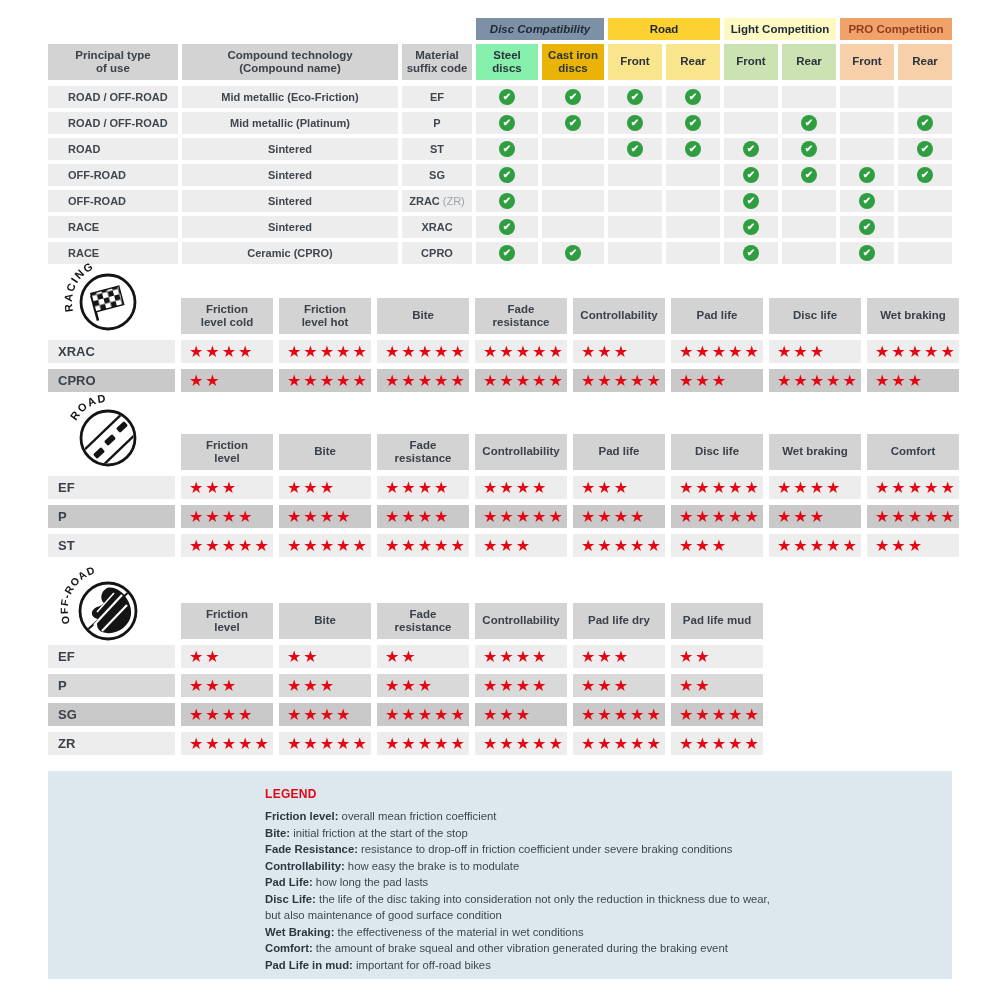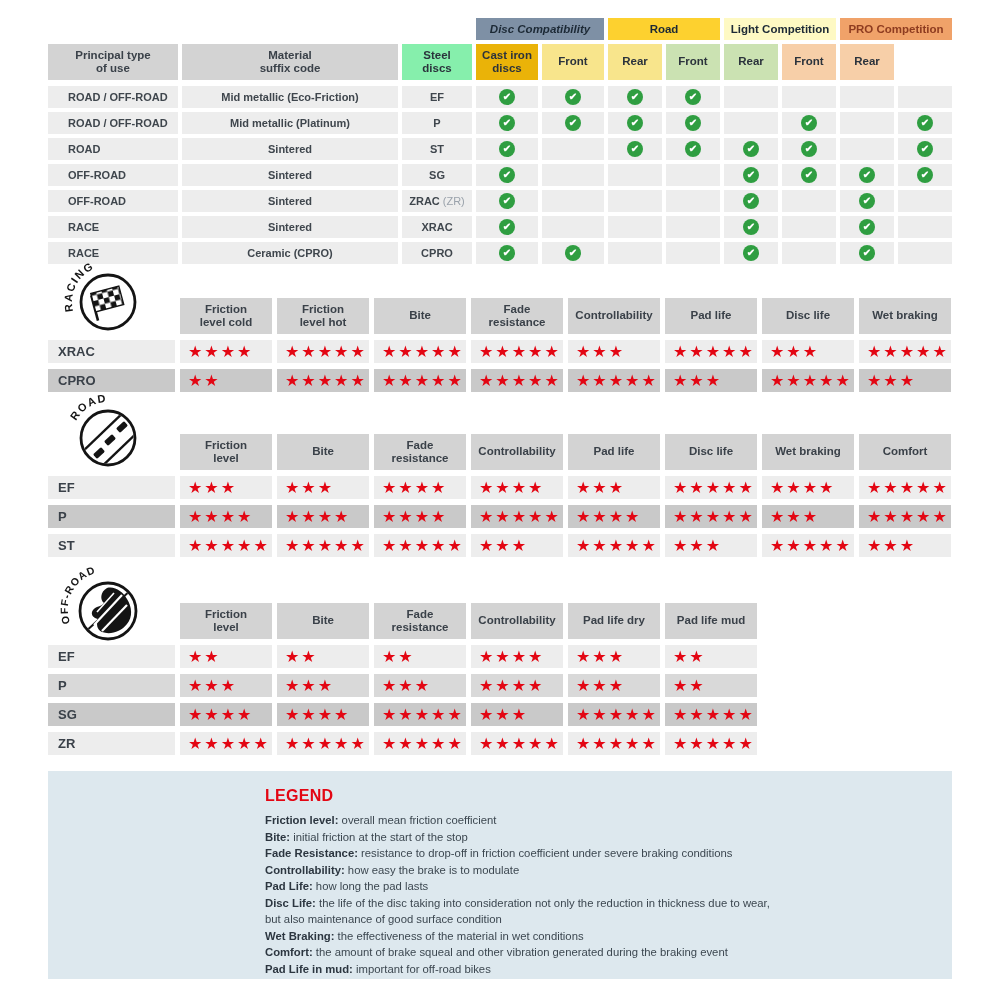--- a/index.html
+++ b/index.html
@@ -19,54 +19,56 @@
   .dcell{height:22px;display:flex;align-items:center;justify-content:center;background:#ededed;font-weight:bold;font-size:11px;color:#3f464d;}
   .use-cell{justify-content:flex-start;padding-left:20px;}
   .code-note{color:#9aa2ab;font-weight:normal;margin-left:3px;}
   .check{width:16px;height:16px;border-radius:50%;background:#2f9e41;color:#ffffff;font-size:10px;font-weight:bold;display:flex;align-items:center;justify-content:center;line-height:1;}
 
   
   .section{position:relative;}
   .section-racing{margin-top:34px;}
   .section-road{margin-top:42px;}
   .section-offroad{margin-top:46px;}
-  .rgrid{display:grid;column-gap:5px;row-gap:6px;grid-template-rows:36px;grid-auto-rows:23px;}
+  .rgrid{display:grid;column-gap:5px;row-gap:6px;grid-template-rows:36px;grid-auto-rows:23px;gap:6px;}
   .rate-h{background:#d3d3d3;color:#3a4149;}
   .icon-space{background:transparent;}
   .rlabel{display:flex;align-items:center;padding-left:10px;font-weight:bold;font-size:13px;color:#3a4149;}
   .stars{display:flex;align-items:center;padding-left:8px;color:#e30613;font-size:16px;letter-spacing:2px;line-height:1;overflow:hidden;}
   .light{background:#ededed;}
   .medium{background:#d9d9d9;}
   .dark{background:#c9c9c9;}
 
   .icon{position:absolute;left:2px;top:-44px;width:104px;height:88px;}
   .icon-offroad{top:-41px;}
 
   
   .legend{margin-top:16px;background:#dde8ee;box-sizing:border-box;width:904px;height:208px;padding:16px 20px 12px 217px;}
-  .legend-title{color:#e30613;font-weight:bold;font-size:16px;margin-bottom:7px;letter-spacing:.3px;}
+  .legend-title{color:#e30613;font-weight:bold;font-size:12px;margin-bottom:7px;letter-spacing:.3px;}
   .legend-line{font-size:11.3px;line-height:16.5px;color:#3c4750;}
   .legend-term{font-weight:bold;color:#2c3640;}
 </style>
 </head>
 <body>
 
 <div class="page">
 
   <div>
       <div class="cgrid">
         <div style="grid-column: 1 / span 3;"></div>
         <div class="group-cell" style="background: rgb(126, 144, 165); color: rgb(28, 41, 53); grid-column: span 2; font-style: italic;">Disc Compatibility</div>
         <div class="group-cell" style="background: rgb(253, 209, 47); color: rgb(28, 41, 53); grid-column: span 2;">Road</div>
         <div class="group-cell" style="background: #fef9c3; color: rgb(28, 41, 53); grid-column: span 2;">Light Competition</div>
         <div class="group-cell" style="background: rgb(240, 162, 105); color: rgb(142, 60, 32); grid-column: span 2;">PRO Competition</div>
       </div>
       <div class="cgrid subrow">
         <div class="hcell main-h">Principal type
 of use</div>
+        <div class="hcell main-h">Compound technology
+(Compound name)</div>
         <div class="hcell main-h">Material
 suffix code</div>
         <div class="hcell" style="background: #86efac;">Steel
 discs</div>
         <div class="hcell" style="background: #eab308;">Cast iron
 discs</div>
         <div class="hcell" style="background: rgb(248, 229, 140);">Front</div>
         <div class="hcell" style="background: rgb(248, 229, 140);">Rear</div>
         <div class="hcell" style="background: rgb(203, 226, 178);">Front</div>
         <div class="hcell" style="background: rgb(203, 226, 178);">Rear</div>

